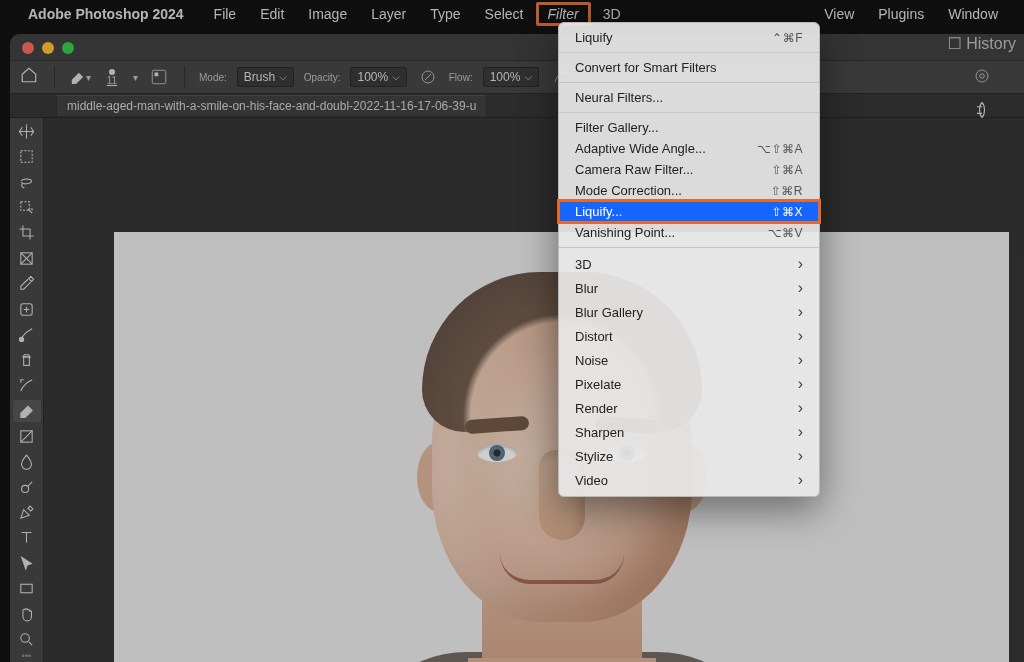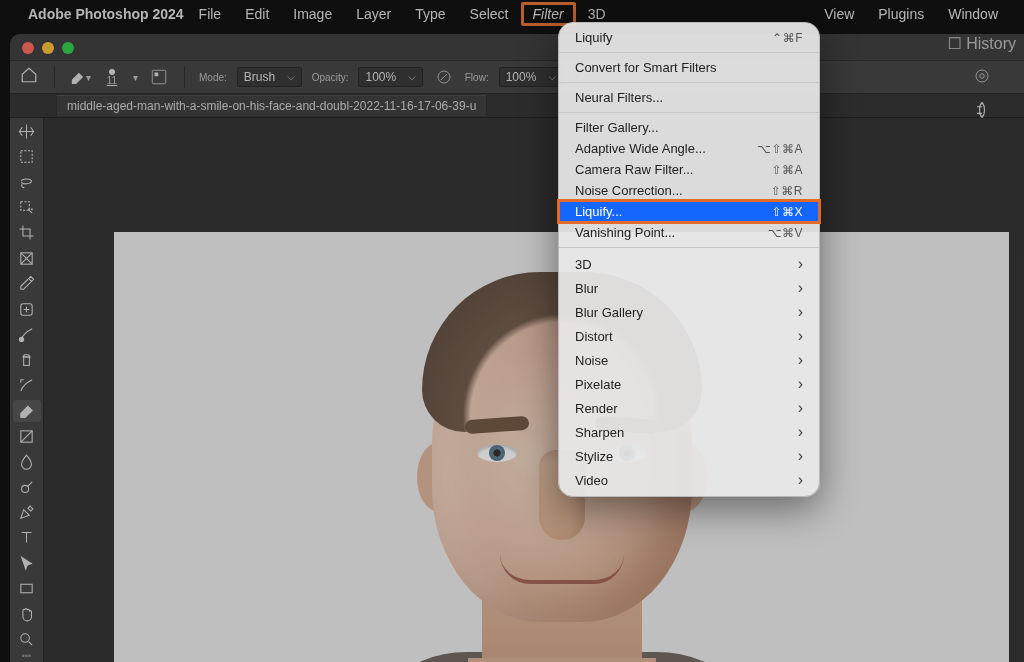--- a/index.html
+++ b/index.html
@@ -4,41 +4,41 @@
 <style>
   * { margin:0; padding:0; box-sizing:border-box; font-family: -apple-system, "Helvetica Neue", Arial, sans-serif; }
   body { width:1024px; height:662px; background:#000; overflow:hidden; position:relative; color:#ddd; font-size:13px; }
 
   
   .dim { position:absolute; inset:0; background:rgba(60,60,60,0.25); pointer-events:none; z-index:50;}
 
   
   .menubar { height:28px; background:#000; display:flex; align-items:center; padding:0 14px; position:relative; z-index:40;}
   .menubar .apple { font-size:15px; margin-right:14px;}
-  .menubar .app-name { font-weight:600; margin-right:3px; font-size:14px;}
+  .menubar .app-name { font-weight:600; margin-right:18px; font-size:14px;}
   .menubar .menus { display:flex; gap:0;}
   .menubar .menu-item { padding:4px 12px; font-size:14px; cursor:default;}
   .menubar .right { margin-left:auto; display:flex;}
   .menu-highlight { border:3px solid #e46a2a; border-radius:2px; padding:1px 9px !important;font-style:italic;}
 
   
   .window { position:absolute; top:34px; left:10px; right:0; bottom:0; background:#323232; border-top-left-radius:10px; overflow:hidden; z-index:30;}
   .traffic { position:absolute; top:8px; left:12px; display:flex; gap:8px; z-index:2;}
   .traffic span { width:12px; height:12px; border-radius:50%; display:block;}
   .tr-red{background:#ff5f57;} .tr-yel{background:#febc2e;} .tr-grn{background:#28c840;}
 
   .appbar { height:26px; background:#323232; }
 
   
   .optbar { height:34px; background:#383838; display:flex; align-items:center; padding:0 8px; gap:10px; border-top:1px solid #222; border-bottom:1px solid #1b1b1b; z-index:2; position:relative;}
   .optbar .home { width:22px; text-align:center; font-size:16px;}
   .optbar .ico { width:22px; height:22px; display:flex; align-items:center; justify-content:center;}
   .optbar .sep { width:1px; height:22px; background:#222; margin:0 4px;}
   .optbar label { font-size:10px; color:#bbb;}
-  .optbar .drop { background:#2b2b2b; border:1px solid #1a1a1a; padding:2px 6px; font-size:12px; border-radius:2px; display:flex; align-items:center; gap:12px;}
+  .optbar .drop { background:#2b2b2b; border:1px solid #1a1a1a; padding:2px 6px; font-size:12px; border-radius:2px; display:flex; align-items:center; gap:4px;}
   .tiny { font-size:10px; color:#bbb;}
   .optbar .right { margin-left:auto; display:flex; gap:12px; align-items:center; color:#bbb; font-size:16px;flex-direction:column;}
 
   
   .tabbar { height:24px; background:#272727; display:flex; align-items:center; padding:0 10px 0 46px; border-bottom:1px solid #161616;}
   .doc-tab { background:#323232; padding:3px 10px; font-size:12px; color:#cfcfcf; border-top:1px solid #404040; border-left:1px solid #202020; border-right:1px solid #202020;}
 
   
   .tools { position:absolute; top:84px; left:0; width:34px; bottom:0; background:#383838; display:flex; flex-direction:column; align-items:center; gap:3px; border-right:1px solid #1a1a1a; padding-top:2px;}
   .tools .tool { width:28px; height:25px; display:flex; align-items:center; justify-content:center; border-radius:3px; cursor:default;}
@@ -63,21 +63,21 @@
   .hair { position:absolute; top:50px; left:50%; transform:translateX(-50%); width:280px; height:160px; background:radial-gradient(ellipse at 50% 90%, transparent 46%, #6b5242 50%, #4a392d 100%); border-radius:140px 140px 50px 50px;}
   .brow-l,.brow-r{ position:absolute; width:64px; height:14px; background:#6a4e39; border-radius:8px; top:196px;}
   .brow-l{ left:118px; transform:rotate(-4deg);} .brow-r{ right:118px; transform:rotate(4deg);}
   .eye-l,.eye-r{ position:absolute; width:40px; height:18px; background:#fff; border-radius:50%; top:222px; overflow:hidden; box-shadow: inset 0 3px 3px rgba(0,0,0,0.2);}
   .eye-l{left:130px;} .eye-r{right:130px;}
   .iris{ width:16px; height:16px; background:radial-gradient(circle,#222 30%, #5b7a8e 34%, #3d5a6a 100%); border-radius:50%; margin:1px auto;}
   .nose { position:absolute; top:228px; left:50%; transform:translateX(-50%); width:46px; height:90px; background:linear-gradient(#e7c2a7,#d8a886); border-radius:22px 22px 30px 30px; box-shadow: -6px 6px 10px rgba(120,60,30,0.2) inset;}
   .mouth { position:absolute; top:332px; left:50%; transform:translateX(-50%); width:124px; height:30px; border-bottom:4px solid #9c5a4a; border-radius:0 0 80px 80px;} 
 
   
-  .menu-panel { position:absolute; top:22px; left:558px; width:262px; background:rgba(232,232,232,0.93); border:1px solid #b9b9b9; border-radius:15px; box-shadow:0 12px 38px rgba(0,0,0,0.45); padding:4px 0; z-index:60; color:#222; font-size:13px;}
+  .menu-panel { position:absolute; top:22px; left:558px; width:262px; background:rgba(232,232,232,0.93); border:1px solid #b9b9b9; border-radius:6px; box-shadow:0 12px 38px rgba(0,0,0,0.45); padding:4px 0; z-index:60; color:#222; font-size:13px;}
   .menu-panel .row { display:flex; align-items:center; padding:3px 16px; justify-content:space-between; cursor:default;}
   .menu-panel .row .lbl{}
   .menu-panel .row .sc{ color:#555; font-size:12px; letter-spacing:0.5px;}
   .menu-panel .div { height:1px; background:#c6c6c6; margin:4px 0;}
   .menu-panel .sub::after{ content:"›"; font-size:16px; color:#444;}
   .menu-panel .hl { background:#1466ff; color:#fff;}
   .menu-panel .hl .sc{ color:#fff;}
   .menu-panel .frame{ outline:3px solid #e46a2a; outline-offset:-1px;}
 </style>
 </head>
@@ -353,21 +353,21 @@
     </div>
     <div class="row">
       <span class="lbl">Adaptive Wide Angle...</span>
       <span class="sc">⌥⇧⌘A</span>
     </div>
     <div class="row">
       <span class="lbl">Camera Raw Filter...</span>
       <span class="sc">⇧⌘A</span>
     </div>
     <div class="row">
-      <span class="lbl">Noise Correction...</span>
+      <span class="lbl">Mode Correction...</span>
       <span class="sc">⇧⌘R</span>
     </div>
     <div class="row hl frame">
       <span class="lbl">Liquify...</span>
       <span class="sc">⇧⌘X</span>
     </div>
     <div class="row">
       <span class="lbl">Vanishing Point...</span>
       <span class="sc">⌥⌘V</span>
     </div>

